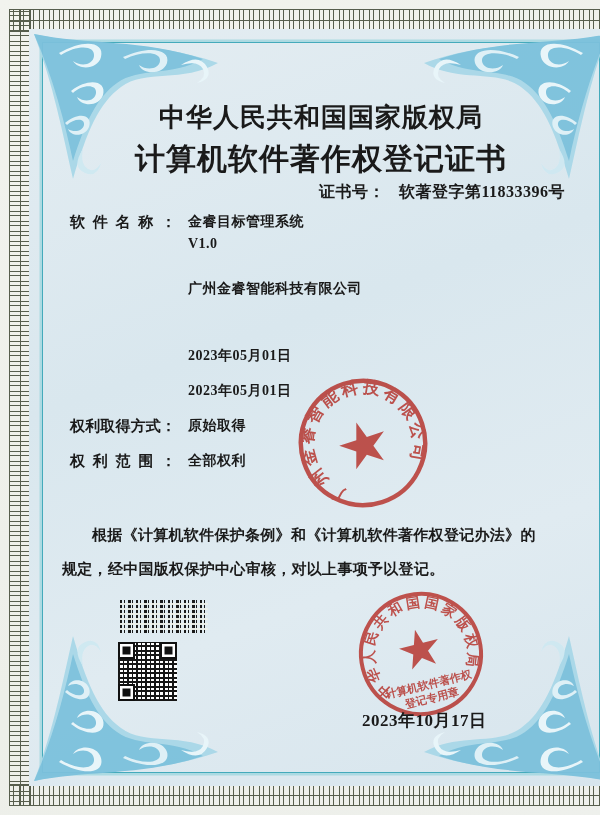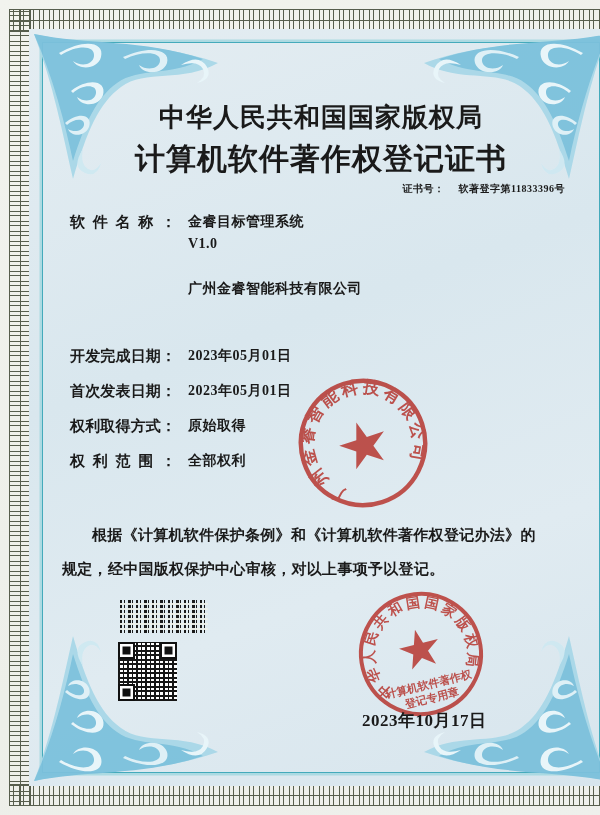--- a/index.html
+++ b/index.html
@@ -39,21 +39,21 @@
   .corner{position:absolute;width:190px;height:150px;opacity:.95;}
   .corner-tl{left:31px;top:31px;}
   .corner-tr{right:31px;top:31px;transform:scaleX(-1);}
   .corner-bl{left:31px;bottom:31px;transform:scaleY(-1);}
   .corner-br{right:31px;bottom:31px;transform:scale(-1,-1);}
   
   .authority-title{position:absolute;top:100px;left:0;right:0;text-align:center;
     font-size:26px;letter-spacing:1px;}
   .cert-title{position:absolute;top:139px;left:0;right:0;text-align:center;
     font-size:30px;letter-spacing:1px;}
-  .cert-no{position:absolute;top:182px;right:77px;font-size:10px;letter-spacing:.5px;}
+  .cert-no{position:absolute;top:182px;right:77px;font-size:16px;letter-spacing:.5px;}
   .cert-no .gap{display:inline-block;width:14px;}
   .row{position:absolute;left:0;right:0;height:22px;font-size:15px;}
   .lbl{position:absolute;left:70px;width:106px;display:inline-block;
     text-align:justify;text-align-last:justify;}
   .val{position:absolute;left:188px;letter-spacing:.5px;font-size:14px;white-space:nowrap;}
   .statement{position:absolute;left:62px;width:478px;font-size:15px;letter-spacing:.3px;line-height:34px;font-family:Liberation Serif, serif;}
   .statement .l1{text-indent:30px;white-space:nowrap;}
   .statement .l2{white-space:nowrap;}
   .issue-date{position:absolute;left:362px;top:709px;font-size:17px;letter-spacing:.5px;z-index:6;}
   
@@ -139,25 +139,23 @@
     <span class="lbl">软件名称：</span>
     <span class="val">金睿目标管理系统</span>
   </div>
   <div class="row" style="top:236px">
     <span class="val">V1.0</span>
   </div>
   <div class="row" style="top:280px">
     <span class="val">广州金睿智能科技有限公司</span>
   </div>
   <div class="row" style="top:347px">
-    <span class="lbl">开发完成日期：</span>
     <span class="val">2023年05月01日</span>
   </div>
   <div class="row" style="top:382px">
-    <span class="lbl">首次发表日期：</span>
     <span class="val">2023年05月01日</span>
   </div>
   <div class="row" style="top:417px">
     <span class="lbl">权利取得方式：</span>
     <span class="val">原始取得</span>
   </div>
   <div class="row" style="top:452px">
     <span class="lbl">权利范围：</span>
     <span class="val">全部权利</span>
   </div>

